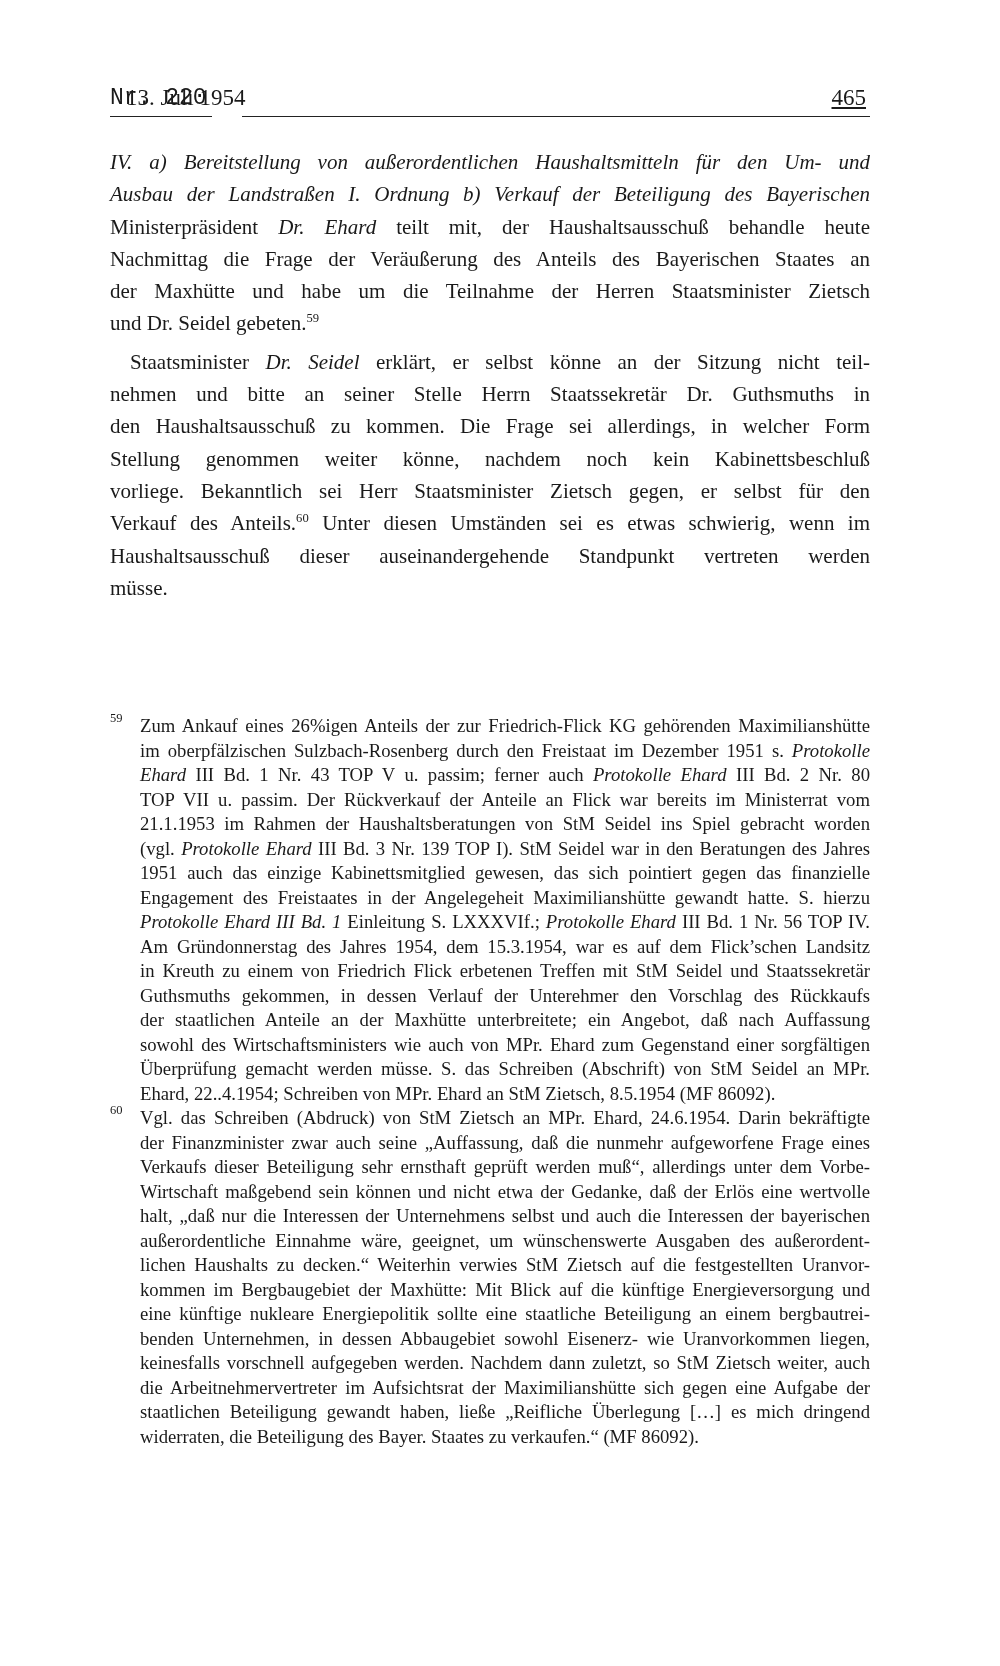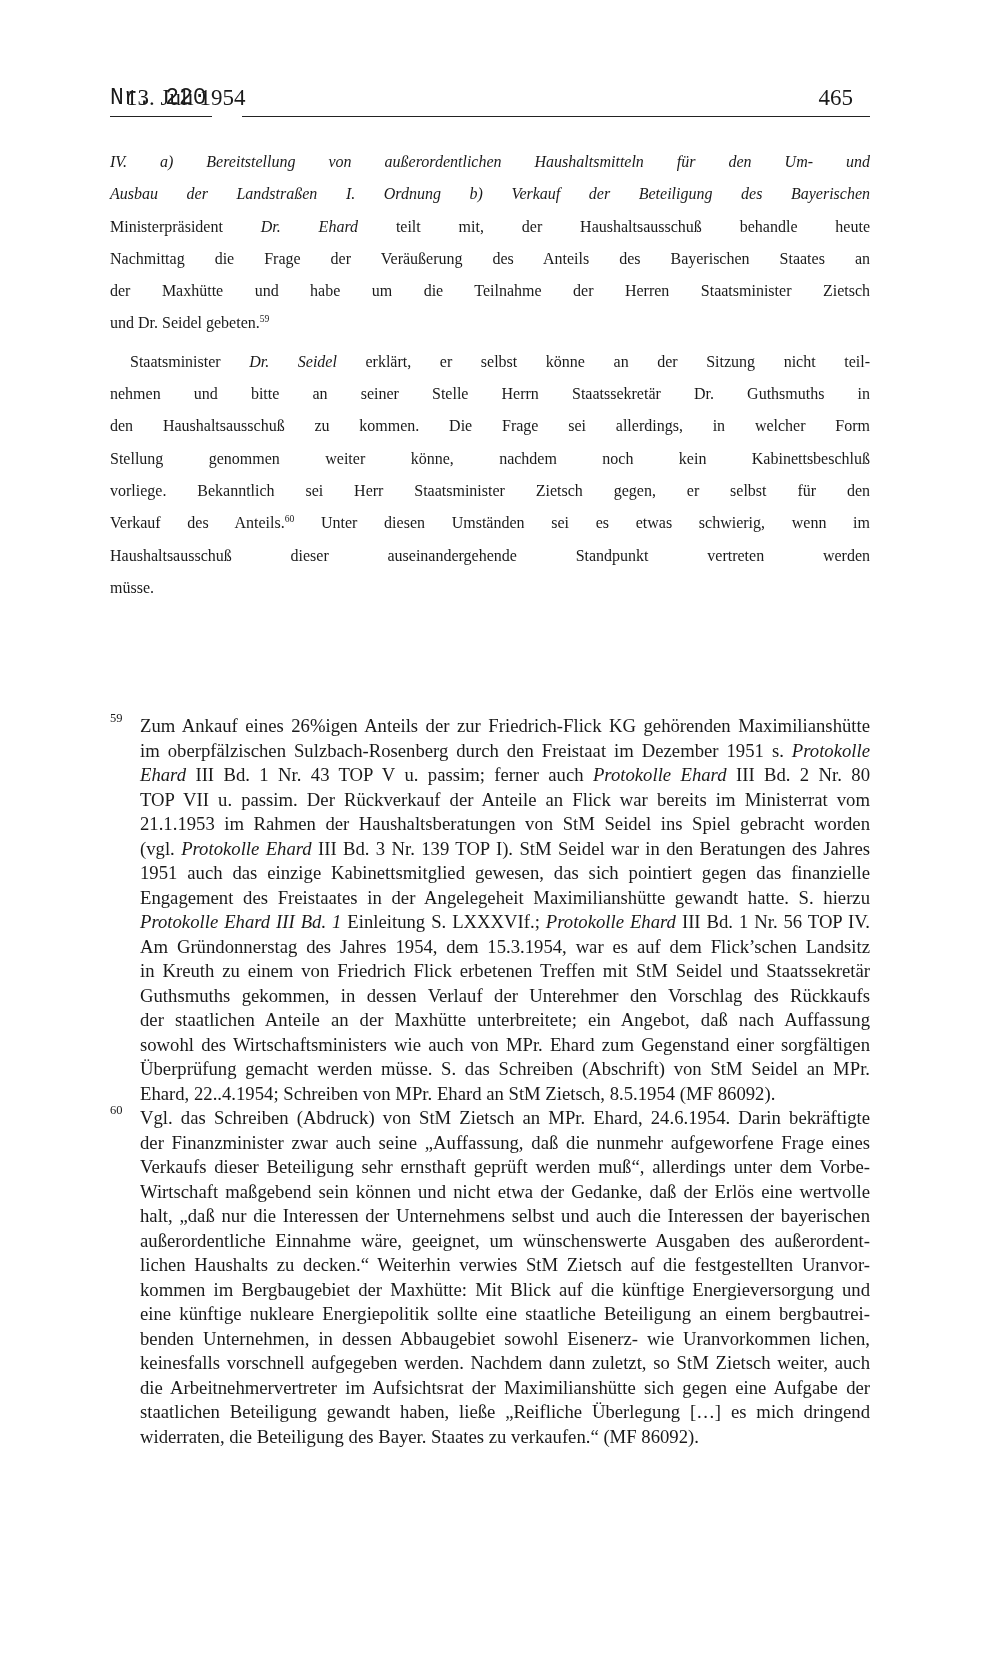--- a/index.html
+++ b/index.html
@@ -3,24 +3,24 @@
 <meta charset="utf-8">
 <style>
   html, body { margin: 0; padding: 0; background: #ffffff; }
   body { width: 1000px; height: 1666px; position: relative; overflow: hidden; color: #1a1a1a;
          font-family: "Liberation Serif", "DejaVu Serif", serif; }
   .page { position: absolute; left: 0; top: 0; width: 1000px; height: 1666px; }
   .header { position: absolute; left: 110px; top: 84px; width: 760px; height: 36px; }
   .header span { position: absolute; top: 0; font-size: 23px; line-height: 28px; }
   .h-left { left: 0; font-family: Liberation Mono, monospace; }
   .h-center { left: 16px; right: 0; text-align: left; }
-  .h-right { right: 17px; }
+  .h-right { right: 4px; text-decoration: underline; }
   .rule { position: absolute; left: 110px; top: 116px; width: 760px; height: 1px; background: #222; }
   .rule-gap { position: absolute; left: 212px; top: 115px; width: 30px; height: 3px; background: #fff; }
-  .body-text { position: absolute; left: 110px; top: 146px; width: 760px; font-size: 16px; }
+  .body-text { position: absolute; left: 110px; top: 146px; width: 760px; font-size: 21px; }
   .line { display: block; height: 32.3px; line-height: 32.3px; white-space: nowrap;
           text-align: justify; text-align-last: justify; }
   .line.last { text-align-last: left; }
   .line.indent { padding-left: 20px; }
   .heading .line { font-style: italic; }
   .gap { height: 6px; }
   sup { font-size: 60%; line-height: 0; vertical-align: 0.65em; }
   .notes { position: absolute; left: 110px; top: 714px; width: 760px; font-size: 18.7px; }
   .note { position: relative; padding-left: 30px; }
   .note .num { position: absolute; left: 0; top: -3px; font-size: 12.5px; }
@@ -87,20 +87,20 @@
         <span class="num">60</span>
         <span class="line"><span>Vgl. das Schreiben (Abdruck) von StM Zietsch an MPr. Ehard, 24.6.1954. Darin bekräftigte</span></span>
         <span class="line"><span>der Finanzminister zwar auch seine „Auffassung, daß die nunmehr aufgeworfene Frage eines</span></span>
         <span class="line"><span>Verkaufs dieser Beteiligung sehr ernsthaft geprüft werden muß“, allerdings unter dem Vorbe-</span></span>
         <span class="line"><span>Wirtschaft maßgebend sein können und nicht etwa der Gedanke, daß der Erlös eine wertvolle</span></span>
         <span class="line"><span>halt, „daß nur die Interessen der Unternehmens selbst und auch die Interessen der bayerischen</span></span>
         <span class="line"><span>außerordentliche Einnahme wäre, geeignet, um wünschenswerte Ausgaben des außerordent-</span></span>
         <span class="line"><span>lichen Haushalts zu decken.“ Weiterhin verwies StM Zietsch auf die festgestellten Uranvor-</span></span>
         <span class="line"><span>kommen im Bergbaugebiet der Maxhütte: Mit Blick auf die künftige Energieversorgung und</span></span>
         <span class="line"><span>eine künftige nukleare Energiepolitik sollte eine staatliche Beteiligung an einem bergbautrei-</span></span>
-        <span class="line"><span>benden Unternehmen, in dessen Abbaugebiet sowohl Eisenerz- wie Uranvorkommen lichen,</span></span>
+        <span class="line"><span>benden Unternehmen, in dessen Abbaugebiet sowohl Eisenerz- wie Uranvorkommen liegen,</span></span>
         <span class="line"><span>keinesfalls vorschnell aufgegeben werden. Nachdem dann zuletzt, so StM Zietsch weiter, auch</span></span>
         <span class="line"><span>die Arbeitnehmervertreter im Aufsichtsrat der Maximilianshütte sich gegen eine Aufgabe der</span></span>
         <span class="line"><span>staatlichen Beteiligung gewandt haben, ließe „Reifliche Überlegung […] es mich dringend</span></span>
         <span class="line last"><span>widerraten, die Beteiligung des Bayer. Staates zu verkaufen.“ (MF 86092).</span></span>
       </div>
     </div>
 </div>
 
 </body></html>

